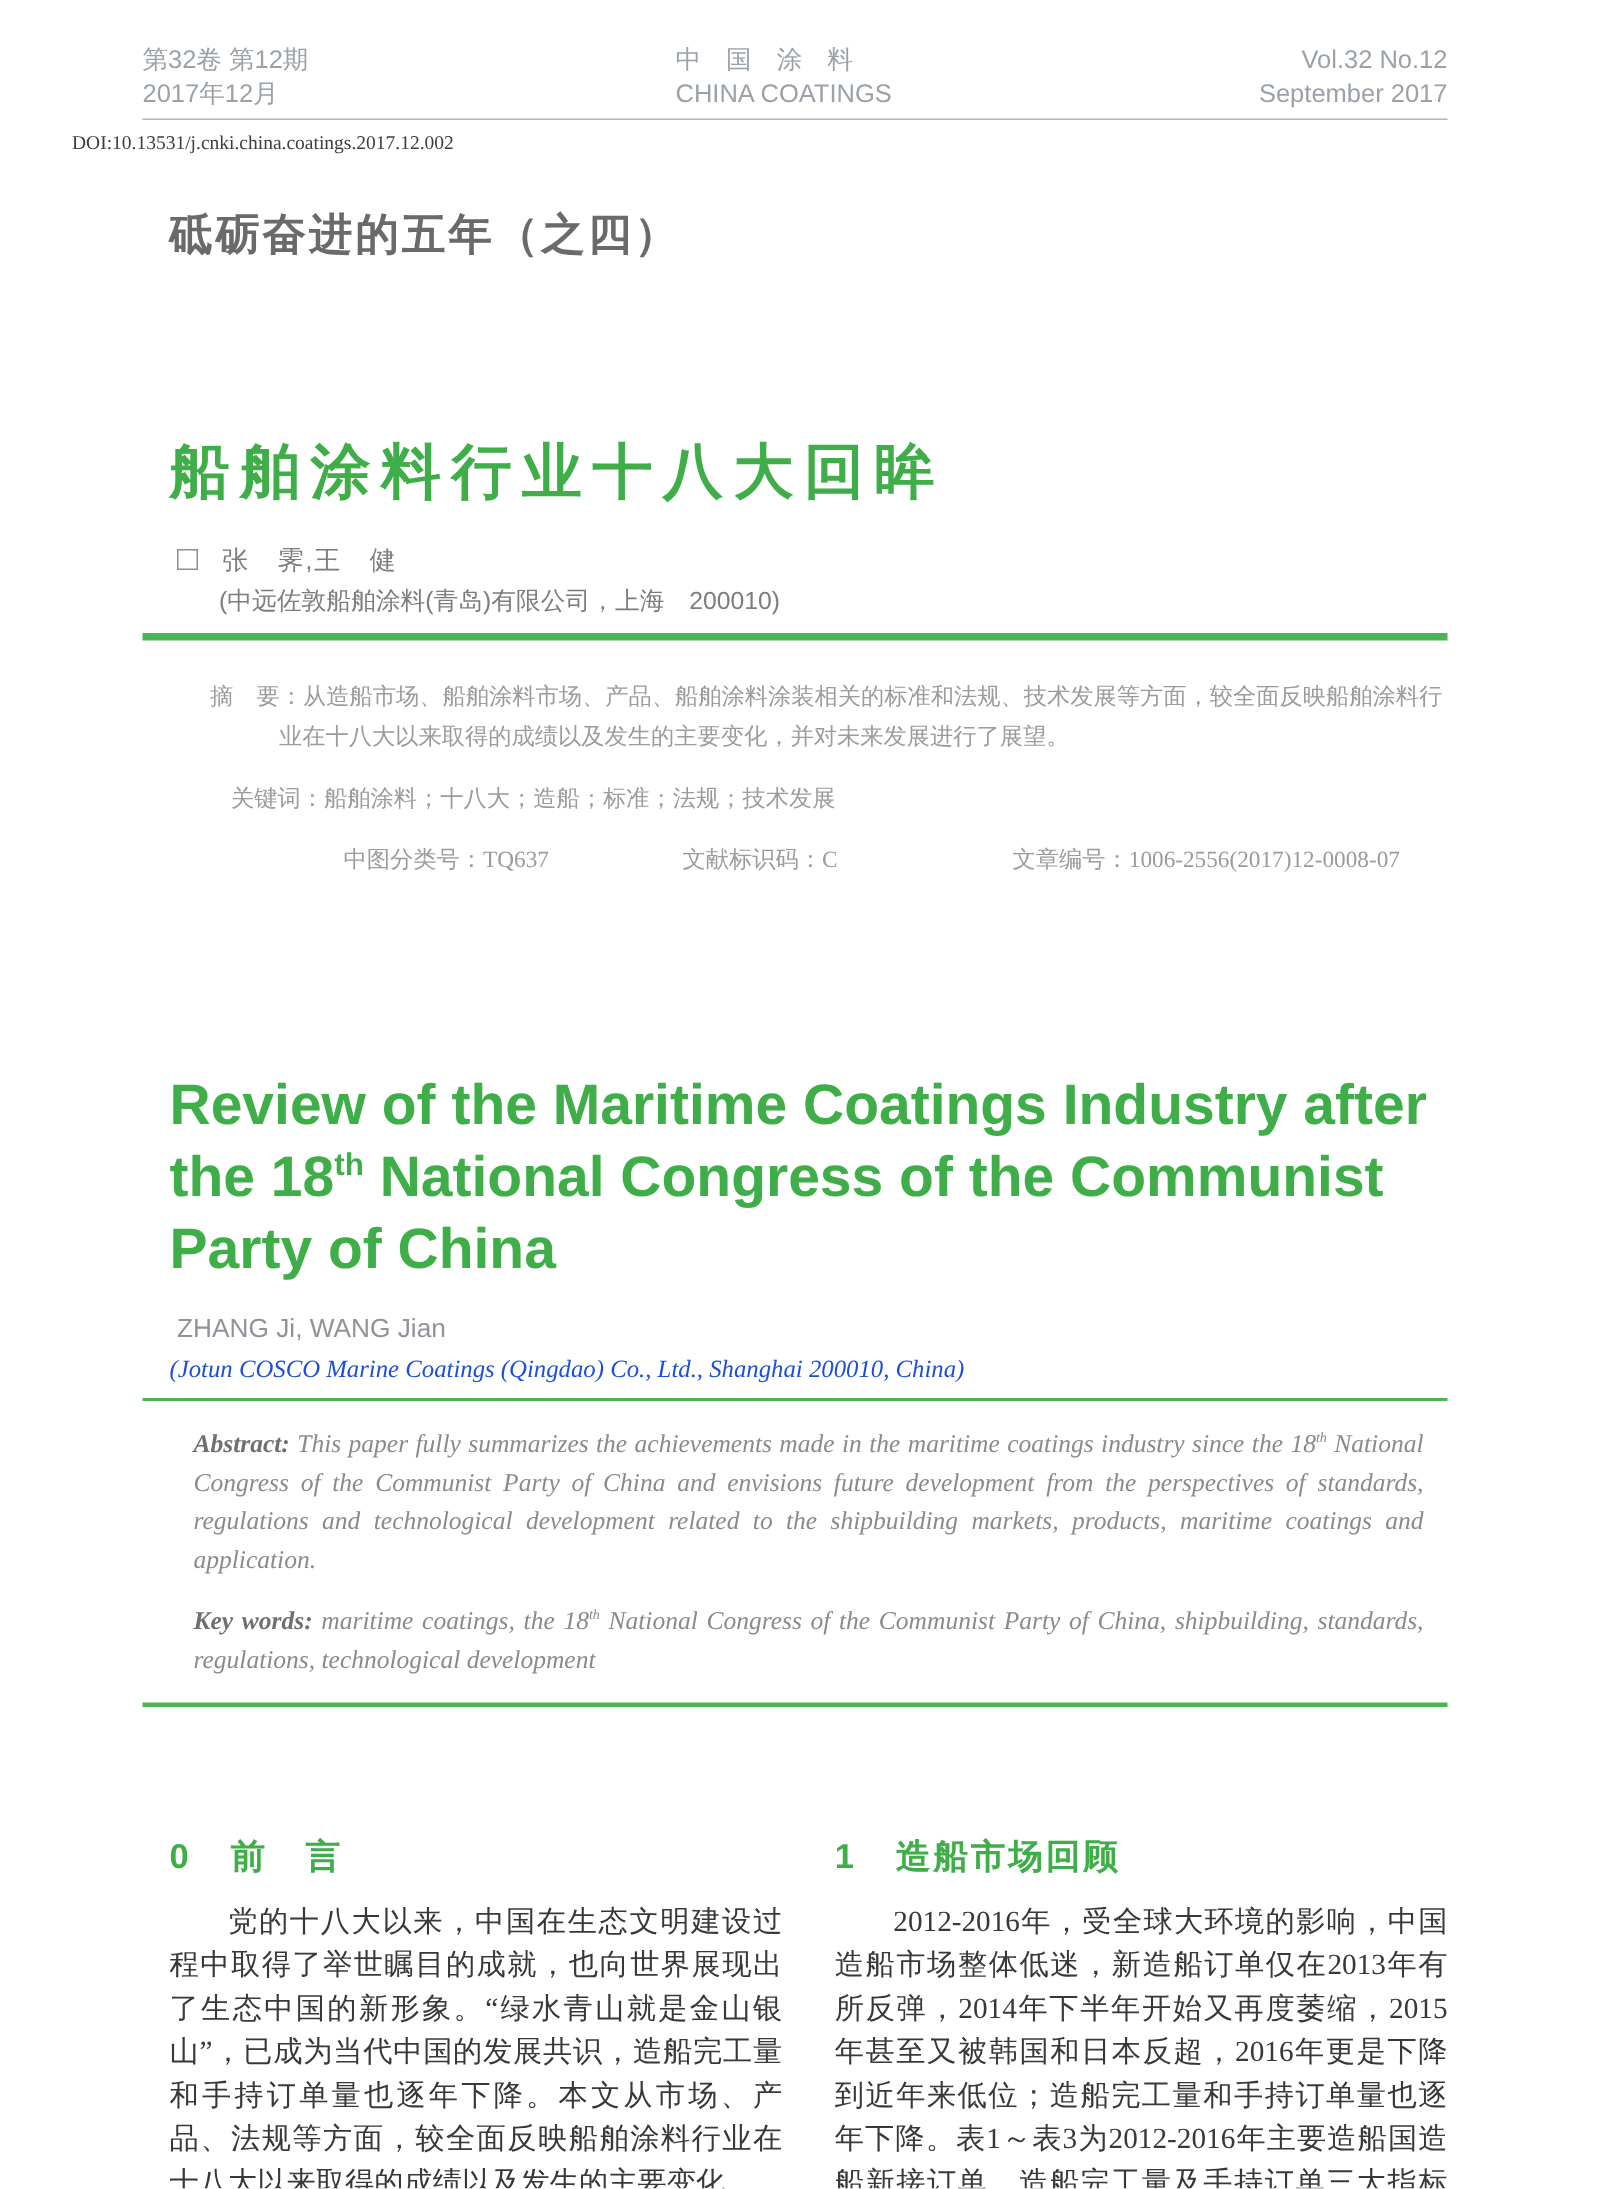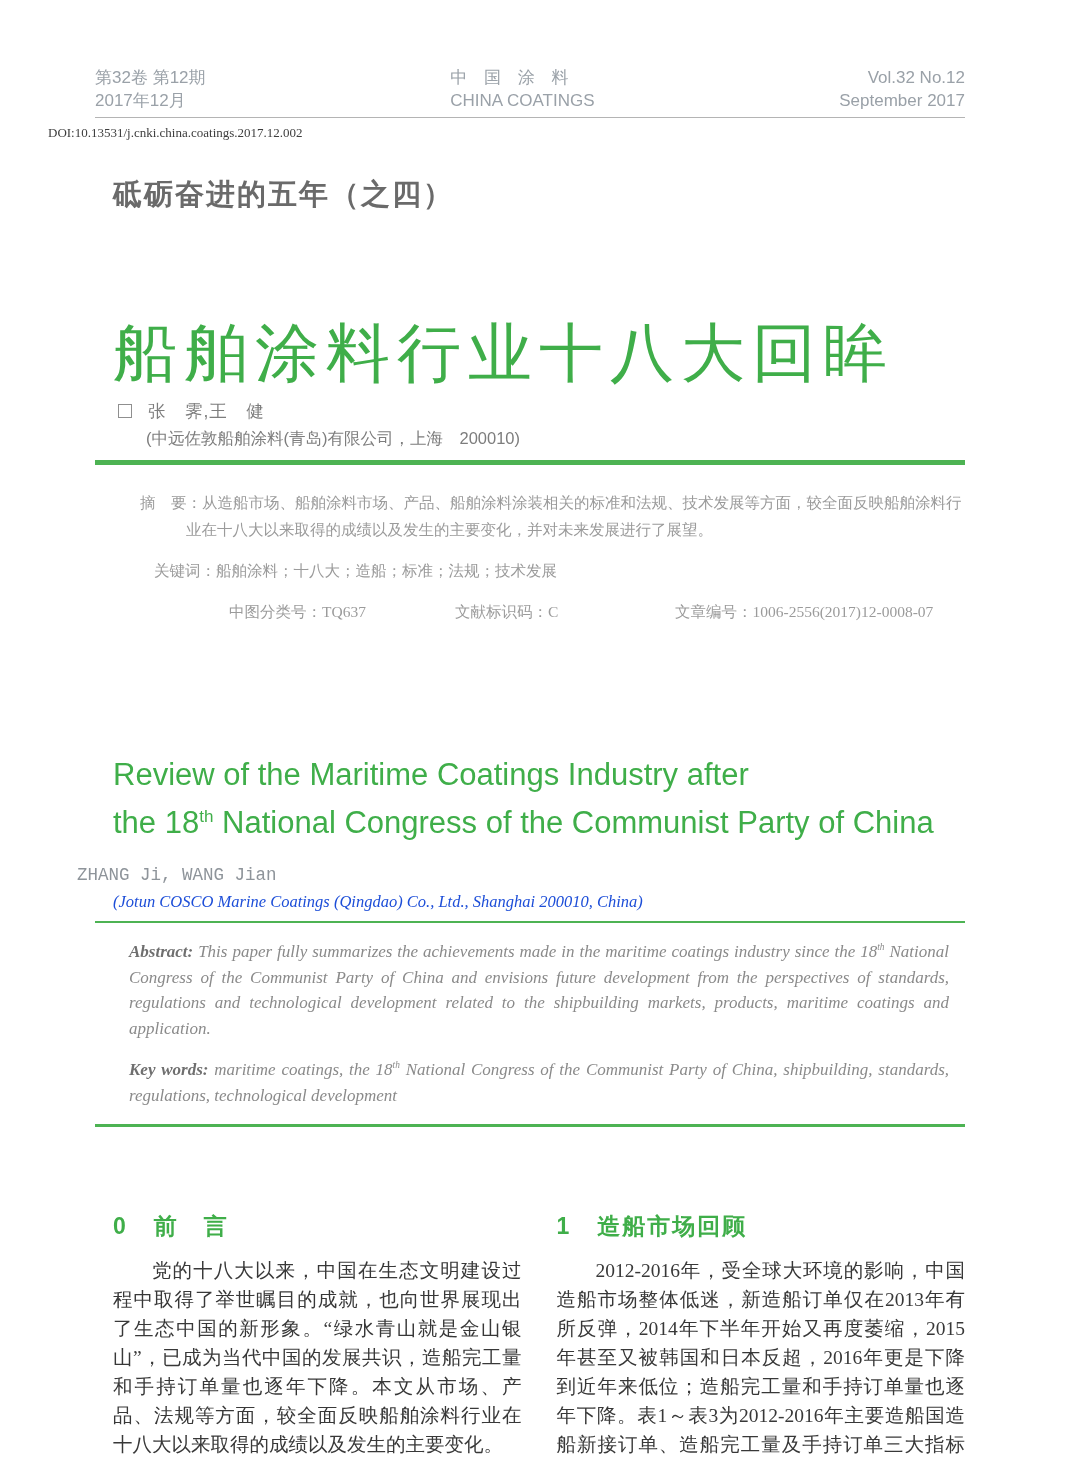--- a/index.html
+++ b/index.html
@@ -9,40 +9,40 @@
     --footer-gray:#7e8b96;
   }
   html,body{margin:0;padding:0;background:#ffffff;}
   .page{
     width:1075px;height:1459px;overflow:hidden;background:#fff;position:relative;
     font-family:"Liberation Sans",sans-serif;
   }
   
   .masthead{
     display:flex;justify-content:space-between;align-items:flex-end;
-    margin:0 110px 0 95px;padding-top:66px;padding-bottom:5px;
+    margin:0 110px 0 95px;padding-top:28px;padding-bottom:5px;
     border-bottom:1px solid #b4b4b4;
     color:var(--masthead-gray);font-size:17px;line-height:23px;
   }
   .m-left{text-align:left;}
   .m-center{}
   .m-center .cn{letter-spacing:6px;}
   .m-right{text-align:right;}
   .doi{
     margin:7px 110px 0 48px;font-family:"Liberation Serif",serif;
     font-size:13px;color:#3d3d3d;
   }
   
   .series{
     margin:34px 110px 0 113px;font-size:29px;font-weight:bold;
     color:#6a6a6a;letter-spacing:2px;
   }
   
   .title-cn{
-    margin:110px 110px 0 113px;font-size:64px;font-weight:normal;
+    margin:110px 110px 0 113px;font-size:40px;font-weight:bold;
     color:var(--accent);letter-spacing:7px;line-height:56px;
   }
   .authors-row{
     margin:18px 110px 0 118px;display:flex;align-items:center;gap:16px;
     color:#7d7d7d;font-size:17.5px;letter-spacing:1px;
   }
   .author-box{width:12px;height:12px;border:1.5px solid #8f8f8f;flex:none;}
   .affil-cn{margin:5px 110px 0 146px;color:#7d7d7d;font-size:16.5px;}
   .rule-thick{margin:10px 110px 0 95px;height:5px;background:var(--rule);}
   
@@ -50,25 +50,25 @@
     margin:24px 110px 0 140px;color:#9b9b9b;font-size:15.5px;line-height:27px;
     font-family:"Liberation Serif",serif;
   }
   .abs-p{margin:0;padding-left:46px;text-indent:-46px;}
   .kw-p{margin:14px;}
   .class-row{display:flex;margin-top:13px;}
   .class-a{width:315px;flex:none;text-align:center;}
   .class-b{width:220px;flex:none;}
   
   .title-en{
-    margin:126px 110px 0 113px;color:var(--accent);font-weight:normal;
-    font-size:31px;line-height:48px;
+    margin:126px 110px 0 113px;color:var(--accent);font-weight:bold;
+    font-size:38px;line-height:48px;
   }
   .title-en sup,.abstract-en sup{font-size:0.55em;vertical-align:super;line-height:0;}
-  .authors-en{margin:18px 110px 0 77px;color:#8e949a;font-size:17.5px;font-family:Liberation Mono, monospace;}
+  .authors-en{margin:18px 110px 0 118px;color:#8e949a;font-size:17.5px;}
   .affil-en{
     margin:7px 110px 0 113px;color:#1d4ed8;font-style:italic;font-size:16.5px;
     font-family:"Liberation Serif",serif;
   }
   .rule-thin{margin:9px 110px 0 95px;height:2px;background:var(--rule);}
   .abstract-en{
     margin:12px 110px 0 113px;font-family:"Liberation Serif",serif;
     color:#8a8a8a;font-size:17px;line-height:25.5px;text-align:justify;
   }
   .abstract-en p{margin:16px;font-style:italic;}

